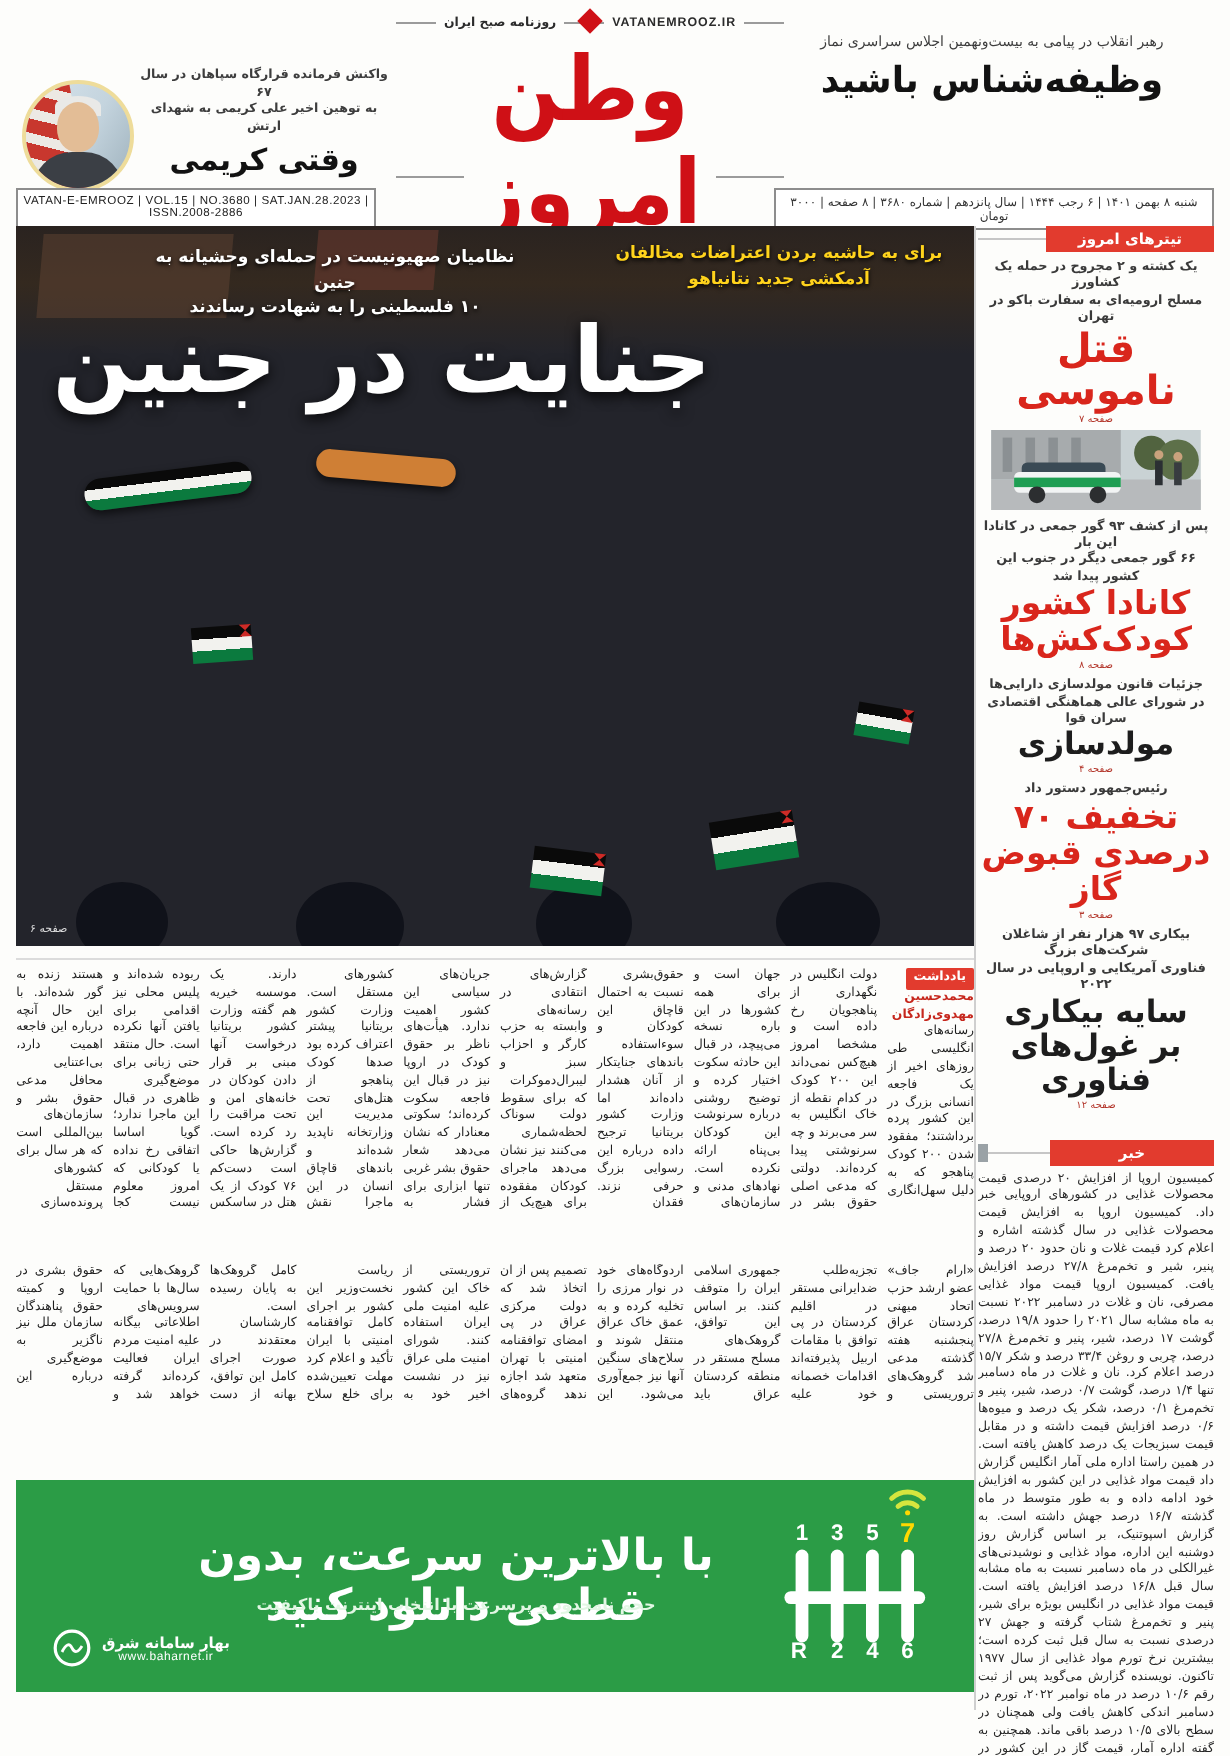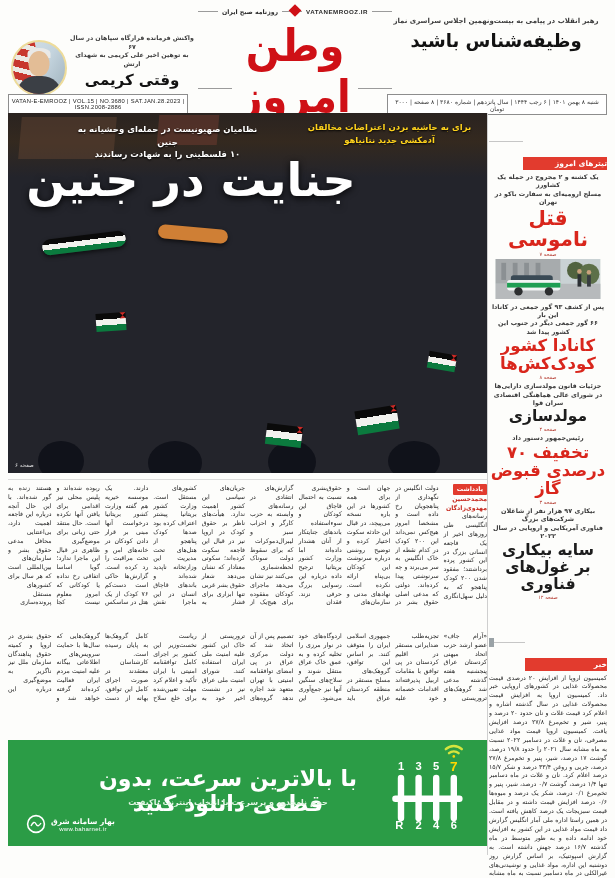--- a/index.html
+++ b/index.html
@@ -1,20 +1,20 @@
 <!DOCTYPE html>
 <html lang="fa" dir="rtl"><head>
 <meta charset="utf-8">
 <style>
   html,body{margin:0;padding:0;background:#ffffff;}
   .page{position:relative;width:615px;height:878px;background:#fdfdfb;overflow:hidden;
         font-family:"DejaVu Sans","Liberation Sans",sans-serif;direction:rtl;color:#1a1a1a;}
   
   .h-right{position:absolute;top:16px;right:8px;width:222px;text-align:center;}
-  .h-kicker{font-size:7px;line-height:10px;color:#3d3d3d;font-weight:bold;}
+  .h-kicker{font-size:7px;line-height:10px;color:#3d3d3d;font-weight:normal;}
   .h-right .hl{font-size:18px;line-height:22px;font-weight:bold;color:#121212;margin-top:4px;}
   .date-bar{position:absolute;top:94px;right:8px;width:218px;border:1px solid #8d8d8d;
             font-size:6px;color:#333;text-align:center;padding:2.5px 0;background:#fff;}
   .eng-bar{position:absolute;top:94px;left:8px;width:178px;border:1px solid #8d8d8d;background:#fff;
            font-size:5.8px;letter-spacing:.3px;direction:ltr;text-align:center;color:#222;padding:3px 0;
            font-family:"Liberation Sans",sans-serif;}
   .h-left{position:absolute;top:34px;left:68px;width:128px;text-align:center;}
   .h-left .k{font-size:6.3px;line-height:8.6px;color:#3d3d3d;font-weight:bold;}
   .h-left .hl{font-size:15px;line-height:18px;font-weight:bold;color:#121212;margin-top:3px;}
   .ptag{font-size:5px;color:#b3362b;text-align:center;margin-top:1px;}
@@ -58,21 +58,21 @@
   .lead-kicker-w{position:absolute;top:10px;left:62px;width:195px;text-align:center;font-weight:bold;
       font-size:8.5px;line-height:12.5px;color:#ffffff;text-shadow:0 1px 2px #000;}
   .lead-hl{position:absolute;top:40px;left:18px;width:330px;font-size:46px;font-weight:bold;color:#fff;
       text-shadow:0 2px 7px rgba(0,0,0,.85);text-align:center;direction:rtl;}
   .lead-tag{position:absolute;left:7px;bottom:5px;font-size:5.5px;color:#efefef;opacity:.9;}
   
   .vrule{position:absolute;top:113px;left:487px;width:1px;height:742px;background:#cfcfcf;}
   .sidebar{position:absolute;top:113px;right:8px;width:118px;text-align:center;}
   .sb-box-row{display:flex;align-items:center;margin-bottom:3px;}
   .sb-box{background:#e23b2e;color:#fff;font-size:7.5px;font-weight:bold;line-height:13px;height:13px;
-          width:84px;text-align:right;margin-top:44px;}
+          width:84px;text-align:center;}
   .sb-box-row .ln{flex:1;height:1px;background:#c6c6c6;}
   .sb-box-row .chip{width:5px;height:9px;background:#9aa2a6;}
   .sb-k{font-size:6.4px;line-height:8.4px;color:#3a3a3a;font-weight:bold;}
   .sb-red1{font-size:20px;line-height:21px;font-weight:bold;color:#d9261c;}
   .sb-red2{font-size:16.5px;line-height:18px;font-weight:bold;color:#d9261c;}
   .sb-blk{font-size:15.5px;line-height:17px;font-weight:bold;color:#1d1d1d;}
   .sb-photo{width:106px;height:40px;margin:2px auto 4px;display:block;}
   .news-hl{font-size:9px;line-height:10px;font-weight:bold;color:#9e2018;margin-bottom:3px;}
   .news-body{font-size:6.2px;line-height:8.9px;text-align:justify;color:#262626;height:372px;overflow:hidden;}
   .mt1{margin-top:1px}.mt2{margin-top:2px}.mt14{margin-top:14px}

